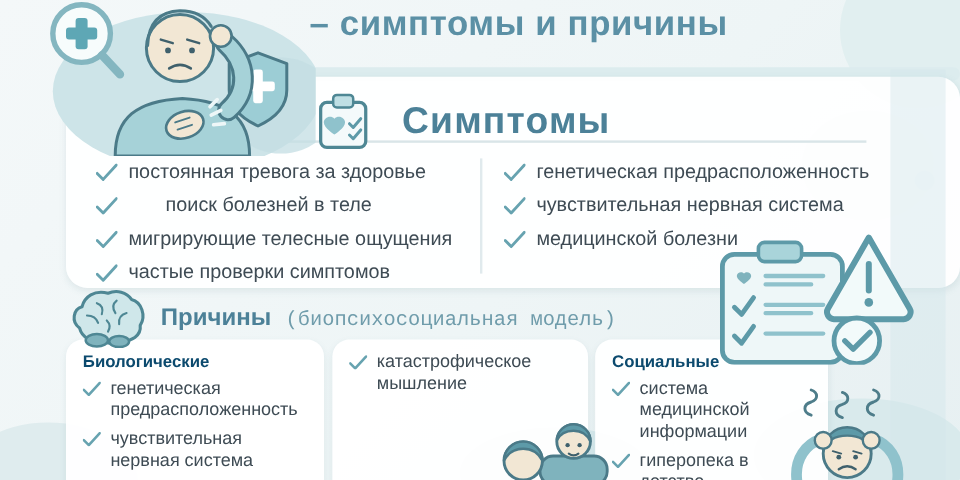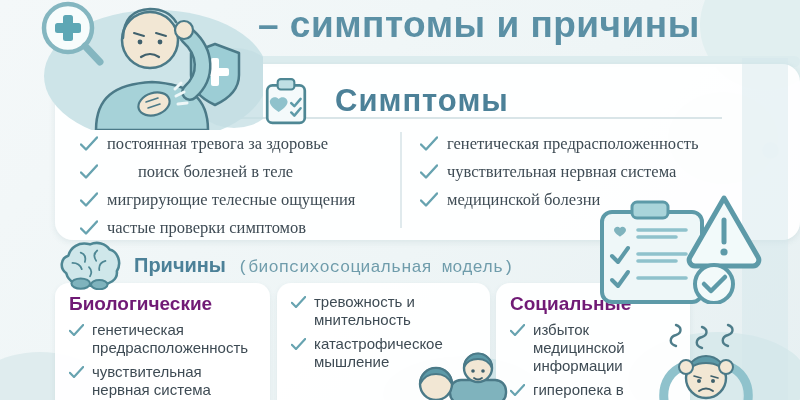--- a/index.html
+++ b/index.html
@@ -8,49 +8,49 @@
     background:linear-gradient(135deg,#f4f8f9 0%,#eef5f6 55%,#e7f0f2 100%);
     font-family:"Liberation Sans",sans-serif;
   }
   .blob{position:absolute;border-radius:50%;z-index:0;}
   .band-h{position:absolute;left:248px;top:56px;width:552px;height:11px;background:#dcecee;border-radius:6px;z-index:0;}
   .band-v{position:absolute;left:742px;top:58px;width:46px;height:342px;background:rgba(210,231,235,.45);z-index:2;}
   .illu{position:absolute;z-index:3;}
 
   .title{
     position:absolute;left:258px;top:4px;margin:0;z-index:2;
-    font-size:37px;font-weight:bold;color:#5b90a5;letter-spacing:.5px;
+    font-size:29px;font-weight:bold;color:#5b90a5;letter-spacing:.5px;
   }
 
   .sym-card{
     position:absolute;left:55px;top:64px;width:745px;height:176px;z-index:1;
     background:rgba(255,255,255,.92);border-radius:18px;
     box-shadow:0 2px 6px rgba(100,140,150,.14);
   }
   .sym-head{position:absolute;left:263px;top:71px;z-index:2;display:flex;align-items:center;gap:14px;}
   .sym-head h2{margin:12px;font-size:31px;font-weight:bold;color:#4c8198;letter-spacing:1px;}
   .separator{position:absolute;left:82px;top:117px;width:640px;height:2px;background:#d9e5e8;z-index:1;}
 
-  .check-item{position:absolute;display:flex;align-items:flex-start;gap:9px;z-index:2;font-family:Liberation Serif, serif;}
+  .check-item{position:absolute;display:flex;align-items:flex-start;gap:9px;z-index:2;}
   .check-item svg{flex:0 0 auto;margin-top:2px;}
   .check-item span{font-size:16.5px;color:#3e4b54;line-height:1.2;}
 
   .col-divider{position:absolute;left:400px;top:132px;width:2px;height:96px;background:#e0eaed;z-index:2;}
 
   .causes-head{position:absolute;left:58px;top:240px;display:flex;align-items:center;gap:12px;z-index:2;}
   .causes-head h2{margin:0;font-size:20px;font-weight:bold;color:#4c8198;}
   .causes-head .sub{font-size:17px;color:#6f9cab;position:relative;top:2px;font-family:Liberation Mono, monospace;}
 
   .cause-card{
     position:absolute;top:283px;height:160px;z-index:1;
     background:rgba(255,255,255,.95);border-radius:14px;
     box-shadow:0 2px 5px rgba(100,140,150,.12);
     padding:10px 14px;box-sizing:border-box;
   }
-  .cause-card h3{margin:0 0 6px 0;font-size:19px;font-weight:bold;color:#701a75;}
+  .cause-card h3{margin:0 0 6px 0;font-size:14px;font-weight:bold;color:#0c4a6e;}
   .cause-item{display:flex;align-items:flex-start;gap:8px;margin-bottom:6px;}
   .cause-item svg{flex:0 0 auto;margin-top:3px;}
   .cause-item span{font-size:15px;color:#3e4b54;line-height:1.2;}
   .c1{left:55px;width:215px;}
   .c2{left:277px;width:213px;}
   .c3{left:496px;width:194px;}
 </style>
 </head>
 <body>
 
@@ -198,38 +198,32 @@
         </svg>
       <span>чувствительная нервная система</span>
     </div>
   </div>
 
   <div class="cause-card c2">
     <div class="cause-item">
       <svg width="15" height="12" viewBox="0 0 18 14">
           <path d="M1,8 L6,13 L17,1" fill="none" stroke="#67a3b0" stroke-width="2.6" stroke-linecap="round" stroke-linejoin="round"></path>
         </svg>
-      <span>тревожность и мнительность</span>
-    </div>
-    <div class="cause-item">
-      <svg width="15" height="12" viewBox="0 0 18 14">
-          <path d="M1,8 L6,13 L17,1" fill="none" stroke="#67a3b0" stroke-width="2.6" stroke-linecap="round" stroke-linejoin="round"></path>
-        </svg>
       <span>катастрофическое мышление</span>
     </div>
 
   </div>
 
   <div class="cause-card c3">
     <h3>Социальные</h3>
     <div class="cause-item">
       <svg width="15" height="12" viewBox="0 0 18 14">
           <path d="M1,8 L6,13 L17,1" fill="none" stroke="#67a3b0" stroke-width="2.6" stroke-linecap="round" stroke-linejoin="round"></path>
         </svg>
-      <span>избыток медицинской информации</span>
+      <span>система медицинской информации</span>
     </div>
     <div class="cause-item">
       <svg width="15" height="12" viewBox="0 0 18 14">
           <path d="M1,8 L6,13 L17,1" fill="none" stroke="#67a3b0" stroke-width="2.6" stroke-linecap="round" stroke-linejoin="round"></path>
         </svg>
       <span>гиперопека в детстве</span>
     </div>
 
   </div>
 

